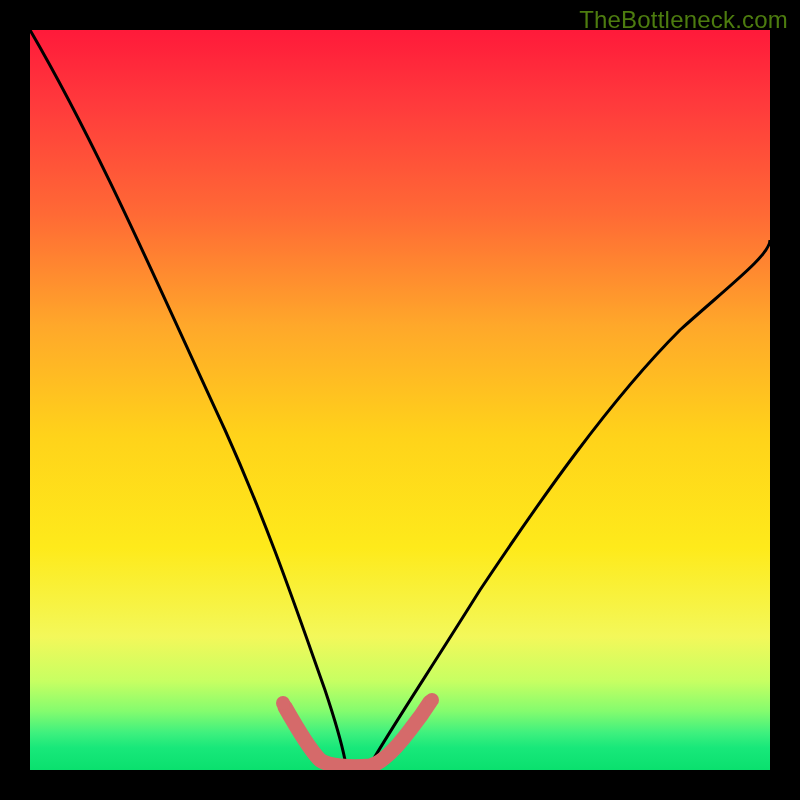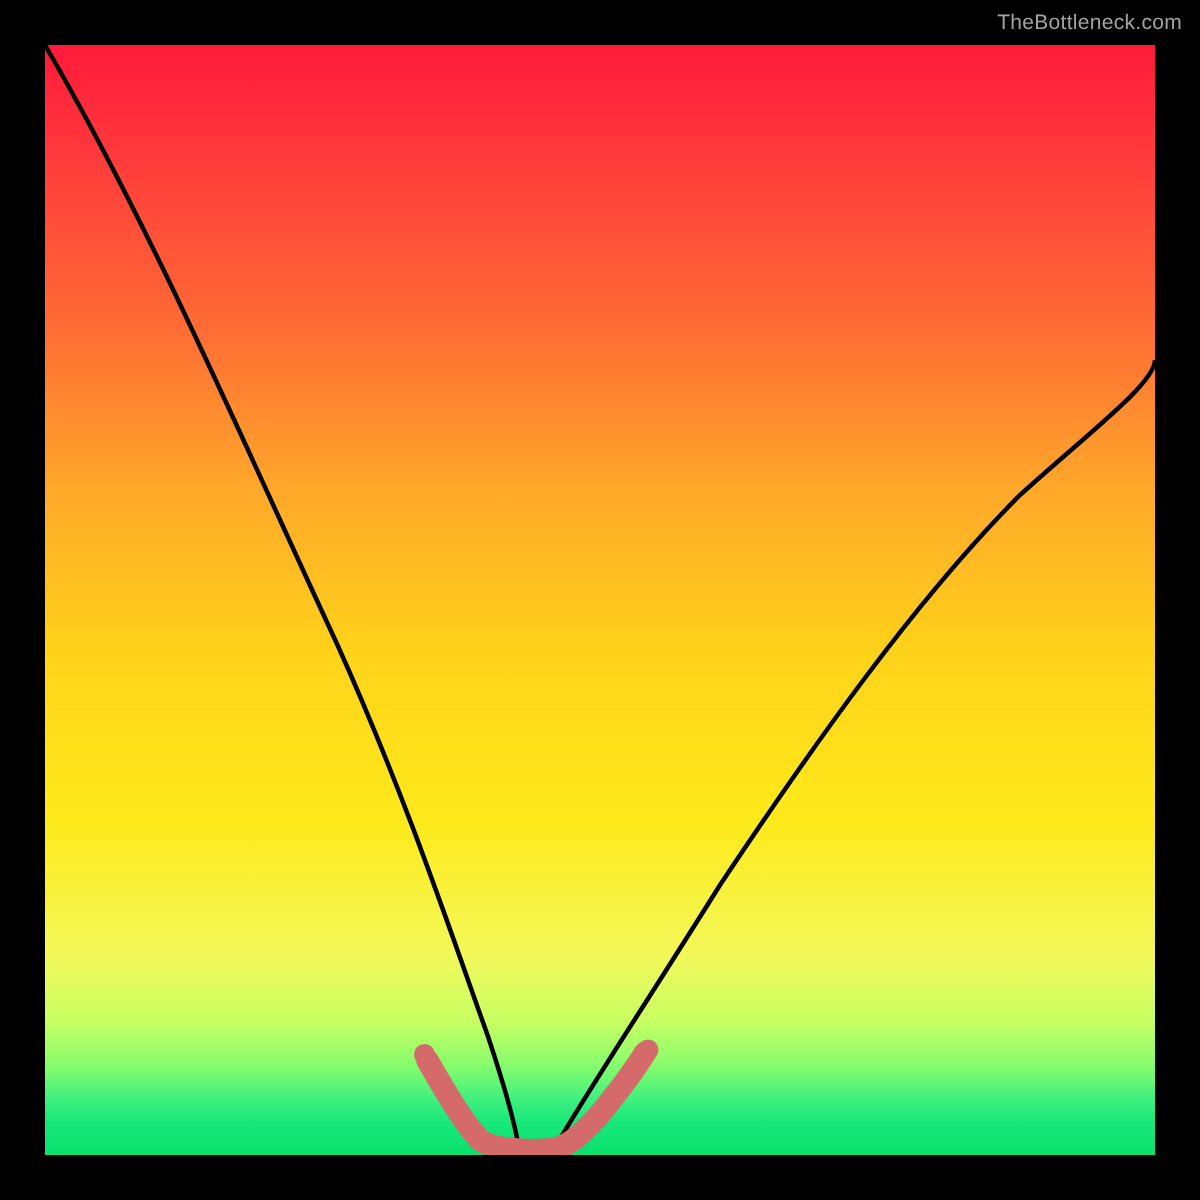--- a/index.html
+++ b/index.html
@@ -40,22 +40,22 @@
       #3ef07e 95%,
       #18e87a 97%,
       #0ae06e 100%
     );
   }
   .watermark {
     position: absolute;
     top: 6px;
     right: 12px;
     font-family: Arial, Helvetica, sans-serif;
-    font-size: 14px;
-    color: #a3a3a3;
+    font-size: 24px;
+    color: #4d7c0f;
     letter-spacing: 0.2px;
     user-select: none;
   }
   svg.curves {
     position: absolute;
     left: 0;
     top: 0;
     width: 740px;
     height: 740px;
   }

